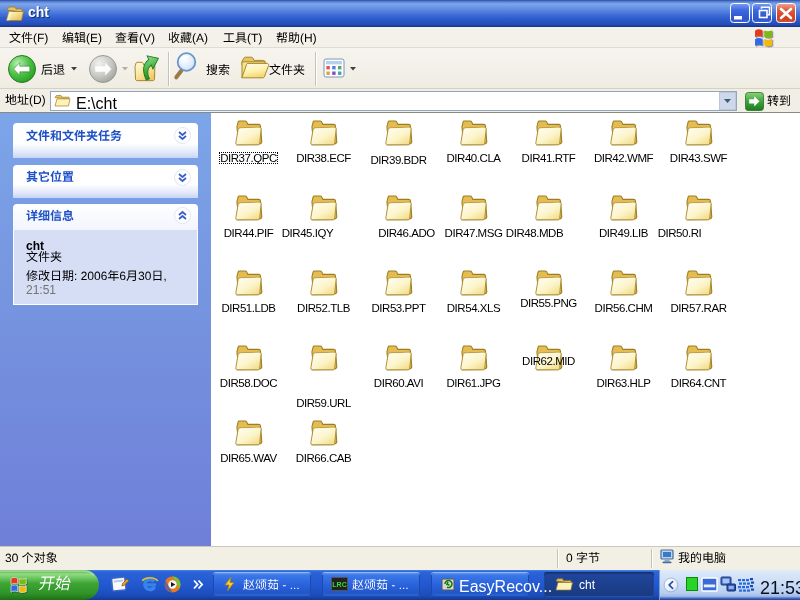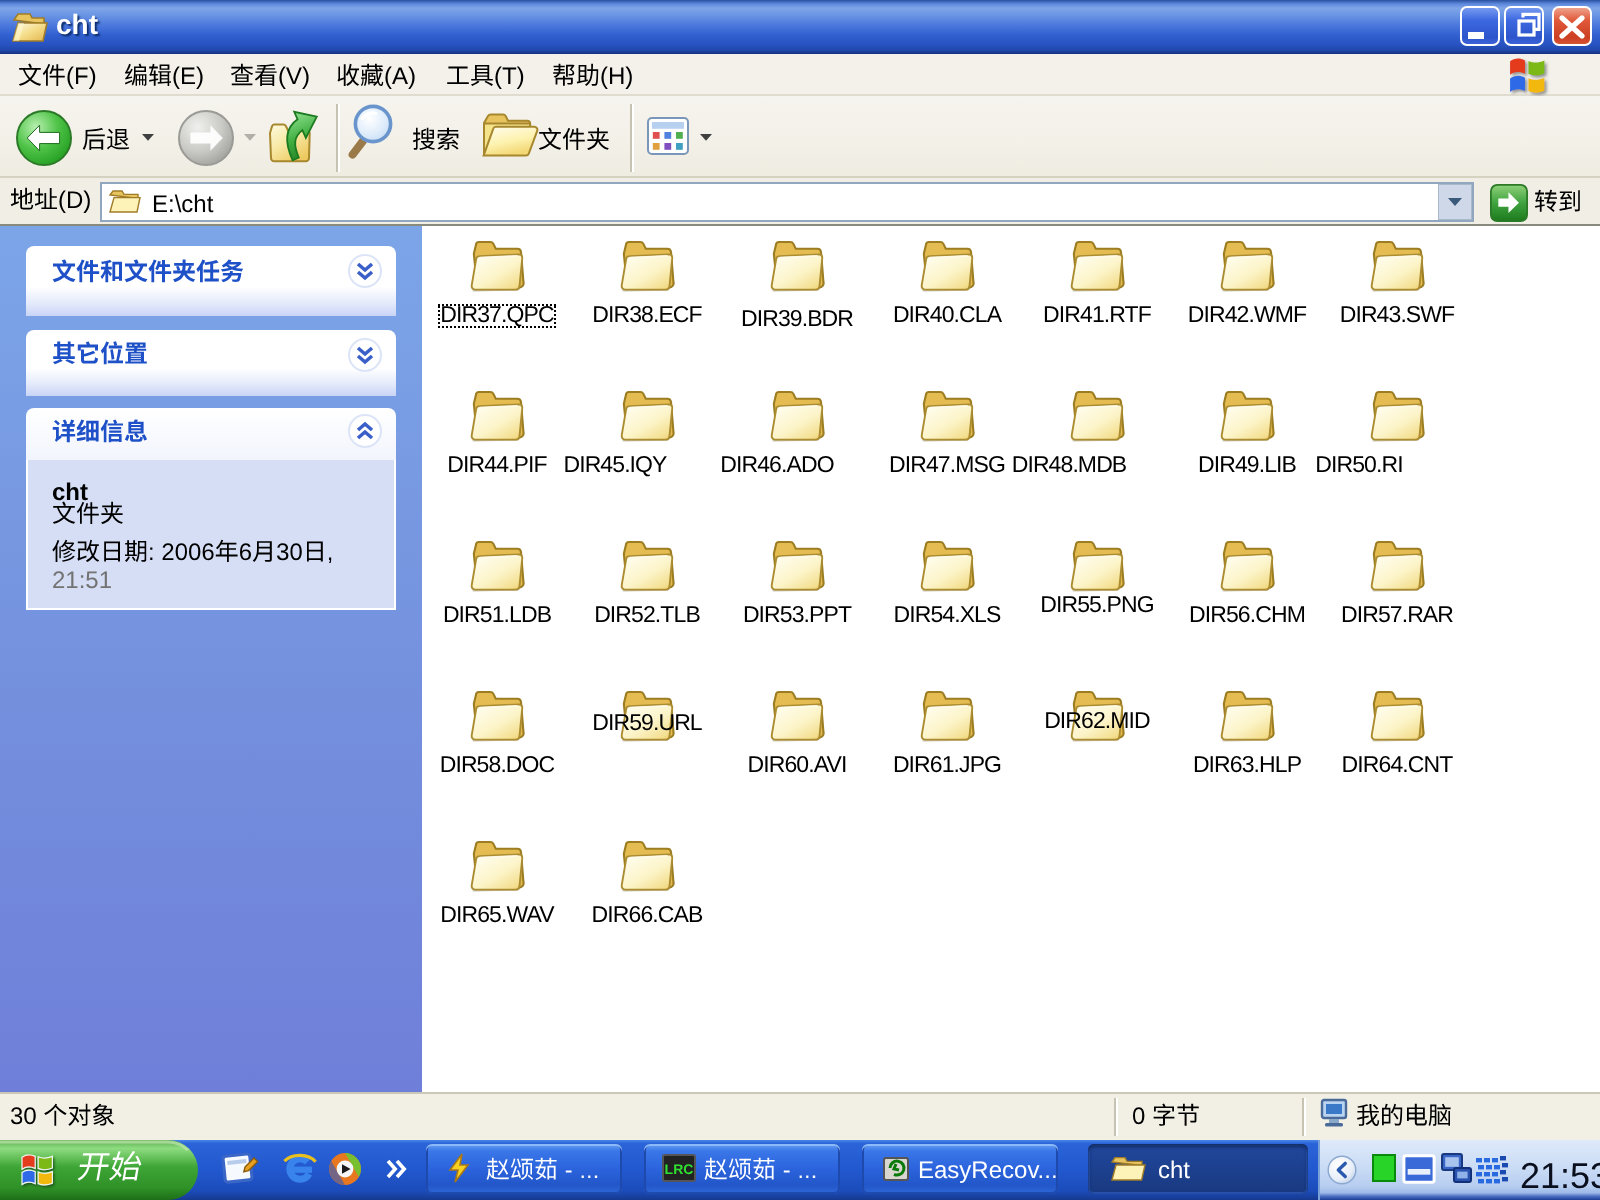--- a/index.html
+++ b/index.html
@@ -182,21 +182,21 @@
   </svg>
 <div class="abs" id="addr"></div>
 <svg style="position:absolute;left:5px;top:93px;overflow:visible" width="42" height="18">
     <path transform="translate(0,11)" d="M5.1 -9.0V-5.7L3.9 -5.1L4.2 -4.3L5.1 -4.7V-0.9C5.1 0.4 5.5 0.7 6.9 0.7C7.2 0.7 9.6 0.7 9.9 0.7C11.1 0.7 11.4 0.2 11.6 -1.5C11.3 -1.5 11.0 -1.7 10.8 -1.8C10.7 -0.5 10.6 -0.1 9.9 -0.1C9.4 -0.1 7.4 -0.1 7.0 -0.1C6.2 -0.1 6.0 -0.3 6.0 -0.9V-5.1L7.6 -5.8V-1.7H8.5V-6.2L10.2 -6.9C10.2 -4.9 10.1 -3.6 10.1 -3.3C10.0 -3.0 9.9 -3.0 9.7 -3.0C9.6 -3.0 9.2 -3.0 8.9 -3.0C9.0 -2.8 9.1 -2.5 9.1 -2.2C9.5 -2.2 9.9 -2.2 10.2 -2.3C10.6 -2.4 10.8 -2.6 10.9 -3.1C11.0 -3.6 11.0 -5.4 11.0 -7.6L11.1 -7.8L10.4 -8.1L10.3 -7.9L10.1 -7.8L8.5 -7.1V-10.1H7.6V-6.7L6.0 -6.0V-9.0ZM0.4 -1.8 0.8 -0.9C1.8 -1.4 3.2 -2.0 4.5 -2.6L4.3 -3.4L2.9 -2.9V-6.3H4.3V-7.2H2.9V-9.9H2.0V-7.2H0.5V-6.3H2.0V-2.5C1.4 -2.2 0.9 -2.0 0.4 -1.8Z M17.2 -7.5V-0.3H15.7V0.5H23.5V-0.3H20.8V-5.1H23.4V-5.9H20.8V-10.0H19.9V-0.3H18.1V-7.5ZM12.4 -2.0 12.7 -1.1C13.9 -1.5 15.3 -2.1 16.7 -2.7L16.6 -3.5L15.0 -2.9V-6.3H16.6V-7.2H15.0V-9.9H14.2V-7.2H12.5V-6.3H14.2V-2.6C13.5 -2.4 12.9 -2.1 12.4 -2.0Z M24.7 -3.1Q24.7 -4.8 25.3 -6.2Q25.8 -7.5 26.9 -8.7H27.9Q26.8 -7.5 26.3 -6.1Q25.8 -4.7 25.8 -3.1Q25.8 -1.5 26.3 -0.1Q26.8 1.2 27.9 2.5H26.9Q25.8 1.3 25.3 -0.1Q24.7 -1.4 24.7 -3.1Z M36.1 -4.2Q36.1 -2.9 35.6 -2.0Q35.1 -1.0 34.2 -0.5Q33.3 0.0 32.1 0.0H29.0V-8.3H31.7Q33.8 -8.3 34.9 -7.2Q36.1 -6.2 36.1 -4.2ZM35.0 -4.2Q35.0 -5.7 34.1 -6.6Q33.3 -7.4 31.7 -7.4H30.1V-0.9H31.9Q32.8 -0.9 33.5 -1.3Q34.2 -1.7 34.6 -2.4Q35.0 -3.2 35.0 -4.2Z M39.9 -3.1Q39.9 -1.4 39.4 -0.1Q38.9 1.3 37.8 2.5H36.7Q37.8 1.3 38.3 -0.1Q38.9 -1.5 38.9 -3.1Q38.9 -4.7 38.3 -6.1Q37.8 -7.5 36.7 -8.7H37.8Q38.9 -7.5 39.4 -6.1Q39.9 -4.8 39.9 -3.1Z" fill="#000"></path>
   </svg>
 <div class="abs" style="left:50px;top:91px;width:687px;height:20px;background:#fff;border:1px solid #91a7c0"></div>
 <svg class="abs" style="left:54px;top:93px" width="17" height="15" viewBox="0 0 17 15">
 <path d="M1,4.5 L2.5,2.5 h4.5 l1,1.7 h7 v2 z" fill="#e8c45f" stroke="#a07c28" stroke-width="0.7"></path>
 <path d="M1,13 L3,5.8 h13 L14.5,13 z" fill="#fdf2b8" stroke="#a07c28" stroke-width="0.7"></path>
 </svg>
-<div class="abs" style="left:76px;top:95px;font-size:12px;color:#000">E:\cht</div>
+<div class="abs" style="left:76px;top:95px;font-size:16px;color:#000">E:\cht</div>
 <svg class="abs" style="left:719px;top:92px" width="17" height="18" viewBox="0 0 17 18">
 <rect x="0" y="0" width="17" height="18" fill="#cfd8e8"></rect>
 <rect x="0" y="0" width="17" height="18" fill="none" stroke="#aab8cc" stroke-width="1"></rect>
 <path d="M5,7 l3.5,4 3.5,-4 z" fill="#3a5a7a"></path>
 </svg>
 <svg class="abs" style="left:745px;top:92px" width="19" height="19" viewBox="0 0 21 21">
 <defs>
       <linearGradient id="gob" x1="0" y1="0" x2="0" y2="1">
         <stop offset="0" stop-color="#8fd178"></stop>
         <stop offset=".5" stop-color="#3fa33f"></stop>
@@ -292,21 +292,21 @@
     <use href="#folder32"></use>
   </svg>
 <div class="filelabel" style="left:211px;top:227px"><span style="padding:0 1px">DIR44.PIF</span></div>
 <svg class="abs" style="left:306px;top:192px" width="35" height="32" viewBox="0 0 33.2 30.4">
     <use href="#folder32"></use>
   </svg>
 <div class="filelabel" style="left:270px;top:227px"><span style="padding:0 1px">DIR45.IQY</span></div>
 <svg class="abs" style="left:381px;top:192px" width="35" height="32" viewBox="0 0 33.2 30.4">
     <use href="#folder32"></use>
   </svg>
-<div class="filelabel" style="left:351px;top:227px"><span style="padding:0 1px">DIR46.ADO</span></div>
+<div class="filelabel" style="left:369px;top:227px"><span style="padding:0 1px">DIR46.ADO</span></div>
 <svg class="abs" style="left:456px;top:192px" width="35" height="32" viewBox="0 0 33.2 30.4">
     <use href="#folder32"></use>
   </svg>
 <div class="filelabel" style="left:436px;top:227px"><span style="padding:0 1px">DIR47.MSG</span></div>
 <svg class="abs" style="left:531px;top:192px" width="35" height="32" viewBox="0 0 33.2 30.4">
     <use href="#folder32"></use>
   </svg>
 <div class="filelabel" style="left:497px;top:227px"><span style="padding:0 1px">DIR48.MDB</span></div>
 <svg class="abs" style="left:606px;top:192px" width="35" height="32" viewBox="0 0 33.2 30.4">
     <use href="#folder32"></use>
@@ -344,21 +344,21 @@
     <use href="#folder32"></use>
   </svg>
 <div class="filelabel" style="left:661px;top:302px"><span style="padding:0 1px">DIR57.RAR</span></div>
 <svg class="abs" style="left:231px;top:342px" width="35" height="32" viewBox="0 0 33.2 30.4">
     <use href="#folder32"></use>
   </svg>
 <div class="filelabel" style="left:211px;top:377px"><span style="padding:0 1px">DIR58.DOC</span></div>
 <svg class="abs" style="left:306px;top:342px" width="35" height="32" viewBox="0 0 33.2 30.4">
     <use href="#folder32"></use>
   </svg>
-<div class="filelabel" style="left:286px;top:356px"><span style="padding:0 1px">DIR59.URL</span></div>
+<div class="filelabel" style="left:286px;top:397px"><span style="padding:0 1px">DIR59.URL</span></div>
 <svg class="abs" style="left:381px;top:342px" width="35" height="32" viewBox="0 0 33.2 30.4">
     <use href="#folder32"></use>
   </svg>
 <div class="filelabel" style="left:361px;top:377px"><span style="padding:0 1px">DIR60.AVI</span></div>
 <svg class="abs" style="left:456px;top:342px" width="35" height="32" viewBox="0 0 33.2 30.4">
     <use href="#folder32"></use>
   </svg>
 <div class="filelabel" style="left:436px;top:377px"><span style="padding:0 1px">DIR61.JPG</span></div>
 <svg class="abs" style="left:531px;top:342px" width="35" height="32" viewBox="0 0 33.2 30.4">
     <use href="#folder32"></use>
@@ -462,21 +462,21 @@
 <rect x="0.5" y="0.5" width="16" height="13" rx="1" fill="#222" stroke="#555"></rect>
 <text x="8.5" y="10" font-size="7" font-weight="bold" fill="#30e030" text-anchor="middle" font-family="Liberation Sans">LRC</text>
   </svg>
 <svg style="position:absolute;left:352px;top:578px;overflow:visible" width="58" height="18">
     <path transform="translate(0,11)" d="M1.2 -4.7C1.2 -2.6 1.0 -0.7 0.3 0.5C0.5 0.6 0.8 0.9 1.0 1.0C1.4 0.3 1.6 -0.6 1.8 -1.6C2.6 0.2 4.0 0.6 6.7 0.6H11.2C11.3 0.4 11.5 -0.0 11.6 -0.2C10.9 -0.2 7.2 -0.2 6.6 -0.2C5.5 -0.2 4.7 -0.3 4.0 -0.6V-3.0H5.8V-3.8H4.0V-5.5H6.0V-6.3H3.8V-7.8H5.6V-8.6H3.8V-10.1H3.0V-8.6H1.0V-7.8H3.0V-6.3H0.6V-5.5H3.1V-1.0C2.6 -1.5 2.2 -2.1 2.0 -3.0C2.0 -3.5 2.1 -4.1 2.1 -4.6ZM6.1 -8.2C6.8 -7.3 7.6 -6.3 8.3 -5.2C7.6 -3.8 6.7 -2.6 5.7 -1.7C5.9 -1.6 6.3 -1.3 6.5 -1.1C7.3 -2.0 8.1 -3.1 8.8 -4.4C9.4 -3.3 10.0 -2.4 10.3 -1.6L11.1 -2.1C10.7 -3.0 10.0 -4.1 9.3 -5.3C9.9 -6.5 10.4 -7.8 10.8 -9.2L9.9 -9.4C9.6 -8.3 9.2 -7.2 8.7 -6.1C8.1 -7.0 7.4 -7.9 6.8 -8.7Z M13.9 -9.8C13.6 -8.2 13.0 -6.6 12.4 -5.6C12.6 -5.5 12.9 -5.2 13.0 -5.0C13.8 -6.1 14.3 -7.9 14.7 -9.6ZM15.5 -9.5C16.0 -8.1 16.5 -6.3 16.7 -5.2L17.5 -5.5C17.3 -6.5 16.7 -8.3 16.2 -9.7ZM20.1 -5.9V-3.5C20.1 -2.3 19.9 -0.6 17.4 0.3C17.6 0.5 17.9 0.8 18.0 1.0C20.6 -0.2 21.0 -2.0 21.0 -3.5V-5.9ZM20.8 -1.1C21.5 -0.5 22.5 0.4 23.0 0.9L23.6 0.3C23.1 -0.2 22.1 -1.0 21.3 -1.6ZM12.8 -0.1C13.1 -0.2 13.5 -0.3 16.5 -0.9L16.7 0.0L17.5 -0.2C17.3 -1.2 16.8 -2.7 16.3 -3.9L15.5 -3.7C15.8 -3.1 16.0 -2.3 16.2 -1.6L13.8 -1.2C14.4 -2.6 15.0 -4.2 15.5 -5.8L14.6 -6.0C14.2 -4.3 13.4 -2.3 13.2 -1.8C13.0 -1.3 12.8 -0.9 12.6 -0.9C12.6 -0.7 12.8 -0.3 12.8 -0.1ZM18.1 -7.5V-1.8H18.9V-6.7H22.2V-1.8H23.0V-7.5H20.6L21.1 -8.8H23.5V-9.6H17.6V-8.8H20.2C20.1 -8.4 19.9 -7.9 19.8 -7.5Z M30.7 -6.1V0.8H31.6V-0.1H33.9V0.7H34.8V-6.1ZM31.6 -0.9V-5.3H33.9V-0.9ZM29.0 -4.9C28.8 -3.7 28.4 -2.8 27.9 -2.0C27.4 -2.3 26.8 -2.6 26.3 -2.9C26.6 -3.4 26.9 -4.2 27.2 -4.9ZM25.2 -2.5C25.9 -2.2 26.7 -1.8 27.4 -1.3C26.7 -0.5 25.8 -0.0 24.7 0.3C24.9 0.4 25.1 0.8 25.2 1.0C26.4 0.6 27.3 0.0 28.1 -0.9C28.7 -0.4 29.2 -0.0 29.5 0.3L30.1 -0.4C29.7 -0.8 29.2 -1.2 28.6 -1.6C29.3 -2.6 29.7 -3.9 29.9 -5.7L29.4 -5.8L29.2 -5.8H27.5C27.6 -6.1 27.7 -6.4 27.8 -6.8L26.9 -6.9C26.8 -6.5 26.7 -6.1 26.6 -5.8H24.8V-4.9H26.3C26.0 -4.0 25.6 -3.1 25.2 -2.5ZM31.7 -10.1V-9.0H28.3V-10.1H27.4V-9.0H24.7V-8.2H27.4V-6.9H28.3V-8.2H31.7V-6.9H32.6V-8.2H35.3V-9.0H32.6V-10.1Z M39.9 -2.7V-3.7H42.8V-2.7Z M47.8 0.0V-1.3H48.9V0.0Z M51.1 0.0V-1.3H52.2V0.0Z M54.4 0.0V-1.3H55.6V0.0Z" fill="#fff"></path>
   </svg>
 <svg class="abs" style="left:440px;top:576px" width="16" height="16" viewBox="0 0 16 16">
 <rect x="2" y="3" width="12" height="11" rx="1" fill="#d8d8d0" stroke="#555"></rect>
 <path d="M5,8 a3.5,3.5 0 1 1 2,3.2 M8,6 l-1,2.5 2.5,0.5" fill="none" stroke="#0a7a0a" stroke-width="1.5"></path>
   </svg>
-<div class="abs" style="left:459px;top:578px;font-size:12px;color:#fff">EasyRecov...</div>
+<div class="abs" style="left:459px;top:578px;font-size:16px;color:#fff">EasyRecov...</div>
 <svg class="abs" style="left:555px;top:576px" width="18" height="16" viewBox="0 0 18 16">
 <path d="M1,5 L2.5,2.8 h5 l1,1.9 h7.5 v2 z" fill="#e8c45f" stroke="#a07c28" stroke-width="0.7"></path>
 <path d="M1,14 L3,6.5 h14.5 L15.8,14 z" fill="#fdf2b8" stroke="#a07c28" stroke-width="0.7"></path>
 </svg>
 <div class="abs" style="left:579px;top:578px;font-size:12px;color:#fff">cht</div>
 <div class="abs" style="left:659px;top:570px;width:141px;height:30px;background:linear-gradient(180deg,#dfeafa 0%,#cadcf5 45%,#b7cdf0 78%,#9cb9e8 88%,#4a6cc0 94%,#1c3f96 100%);border-left:1px solid #7aa0d8"></div>
 <svg class="abs" style="left:663px;top:577px" width="16" height="16" viewBox="0 0 22 22">
 <defs>
       <radialGradient id="trc" cx="0.35" cy="0.3" r="0.9">
         <stop offset="0" stop-color="#ffffff"></stop>

